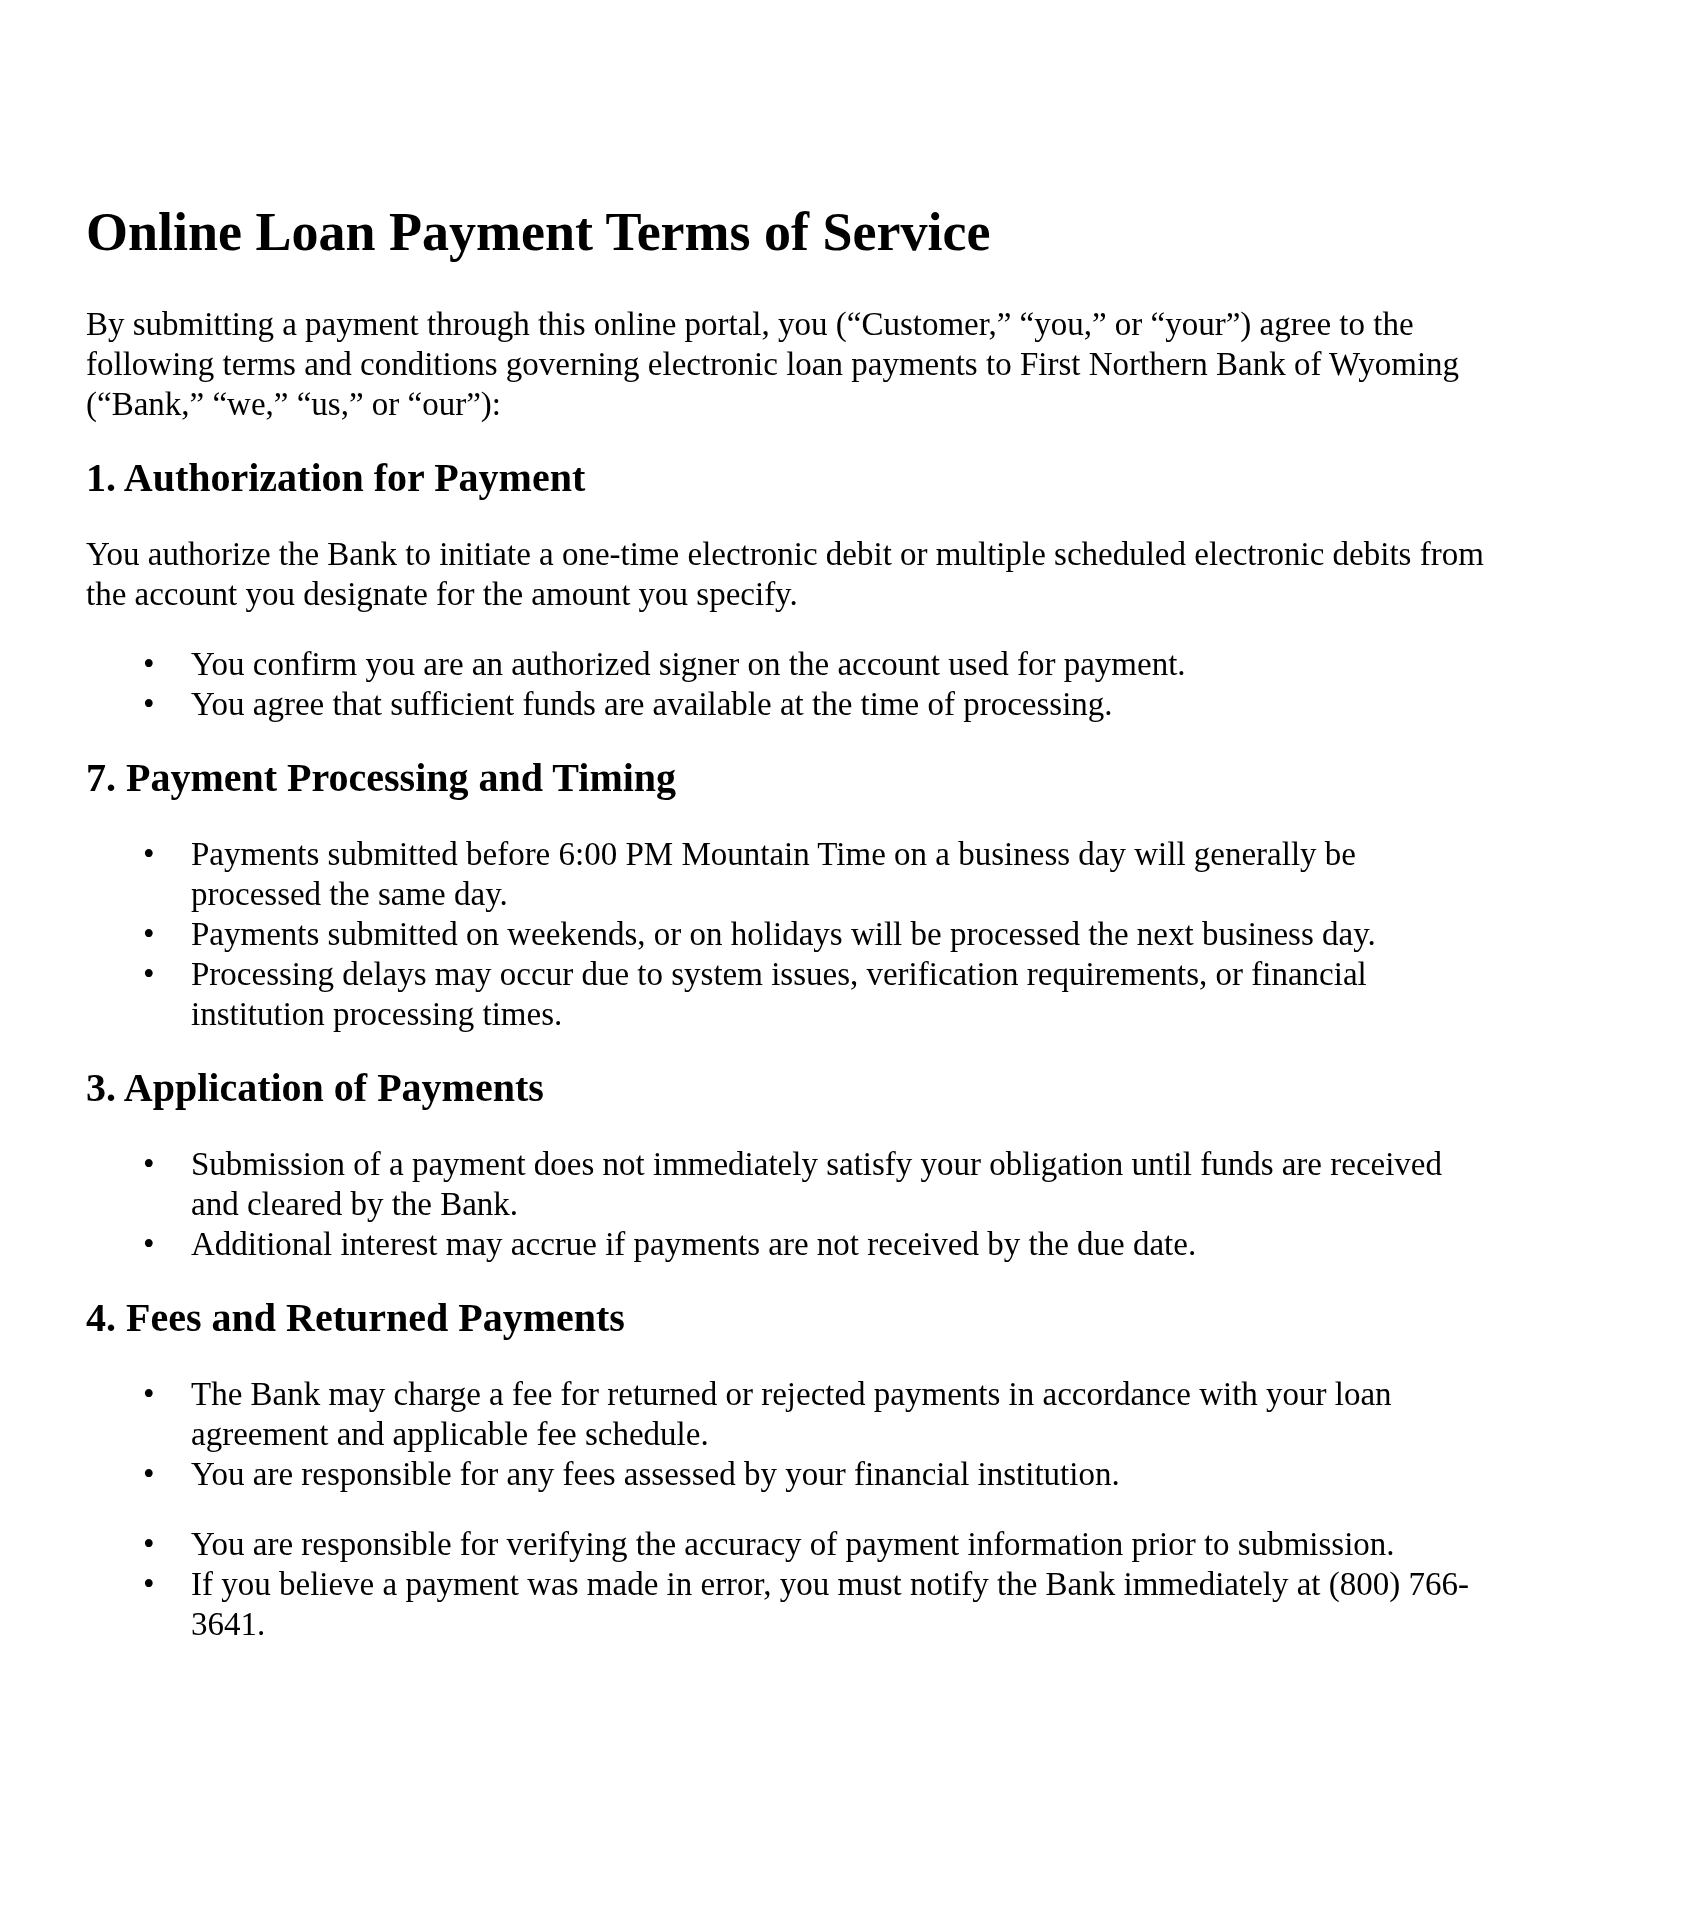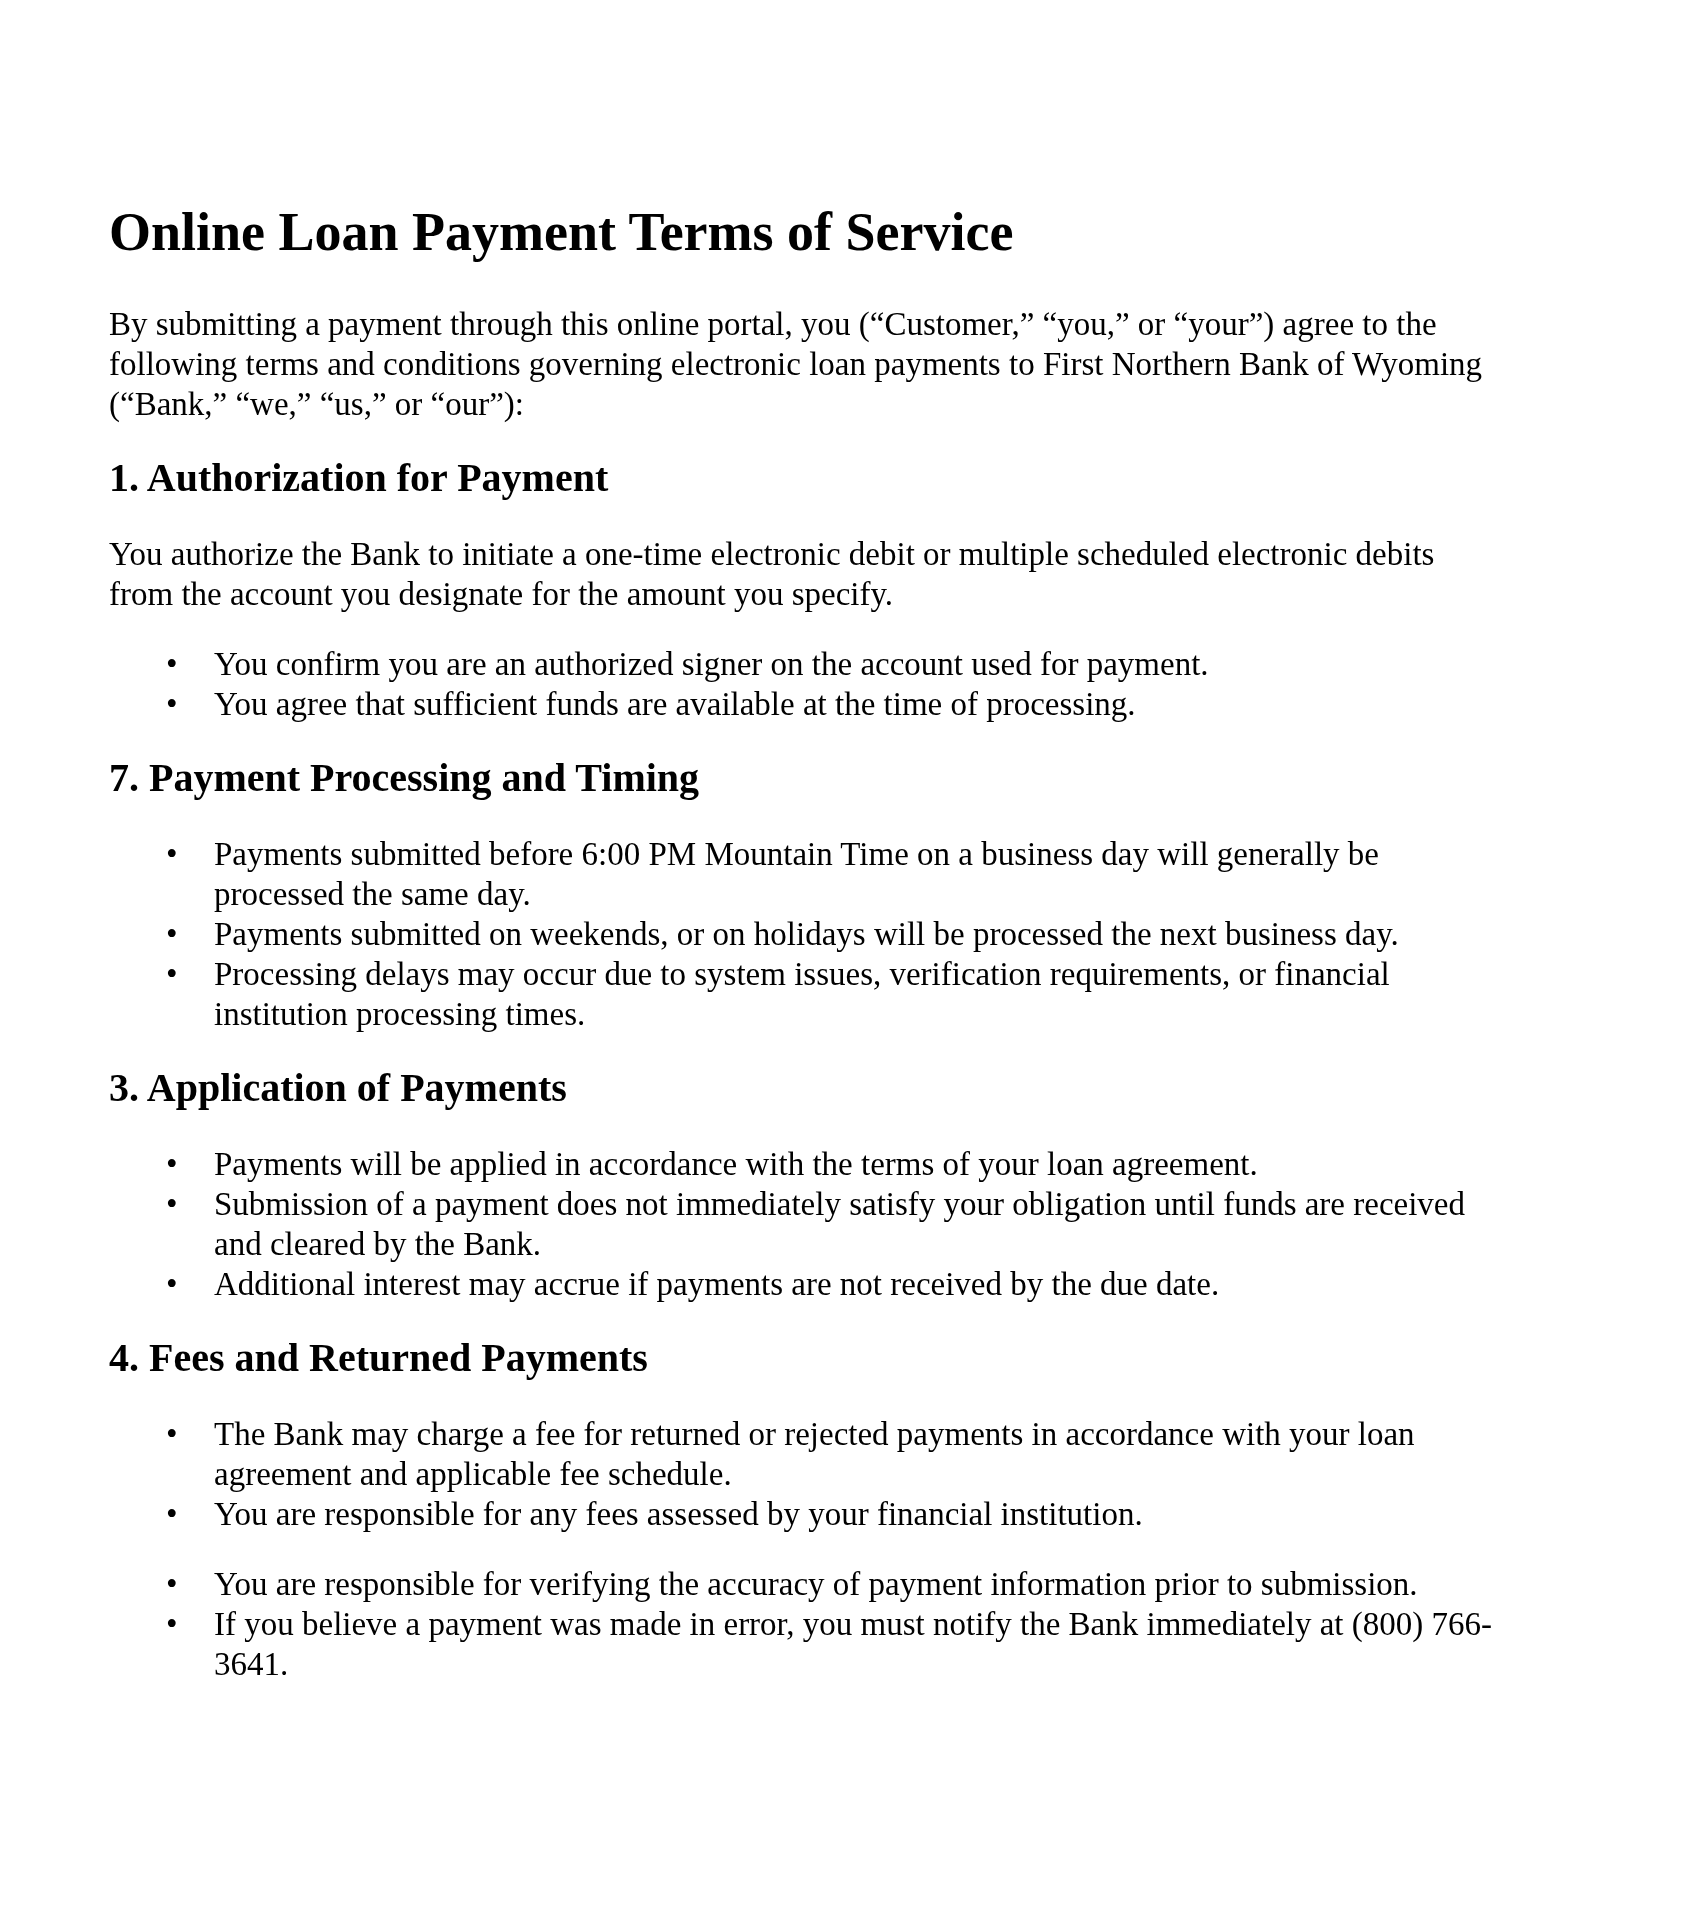--- a/index.html
+++ b/index.html
@@ -5,21 +5,21 @@
   html, body {
     margin: 0;
     padding: 0;
     background: #ffffff;
   }
   .page {
     position: relative;
     width: 1700px;
     height: 1932px;
     box-sizing: border-box;
-    padding: 200px 208px 0 109px;
+    padding: 200px 208px 0 86px;
     background: #ffffff;
     color: #000000;
     font-family: "Liberation Serif", "DejaVu Serif", serif;
     font-size: 33px;
     line-height: 40px;
     overflow: hidden;
   }
   h1.doc-title {
     font-size: 54px;
     line-height: 64px;
@@ -74,21 +74,20 @@
     <ul class="bullets">
       <li>Payments submitted before 6:00 PM Mountain Time on a business day will generally be processed the same day.</li>
       <li>Payments submitted on weekends, or on holidays will be processed the next business day.</li>
       <li>Processing delays may occur due to system issues, verification requirements, or financial institution processing times.</li>
     </ul>
   </section>
 
   <section>
     <h2 class="sec-heading">3. Application of Payments</h2>
     <ul class="bullets">
-      <li>Payments will be applied in accordance with the terms of your loan agreement.</li>
       <li>Submission of a payment does not immediately satisfy your obligation until funds are received and cleared by the Bank.</li>
       <li>Additional interest may accrue if payments are not received by the due date.</li>
     </ul>
   </section>
 
   <section>
     <h2 class="sec-heading">4. Fees and Returned Payments</h2>
     <ul class="bullets">
       <li>The Bank may charge a fee for returned or rejected payments in accordance with your loan agreement and applicable fee schedule.</li>
       <li>You are responsible for any fees assessed by your financial institution.</li>

